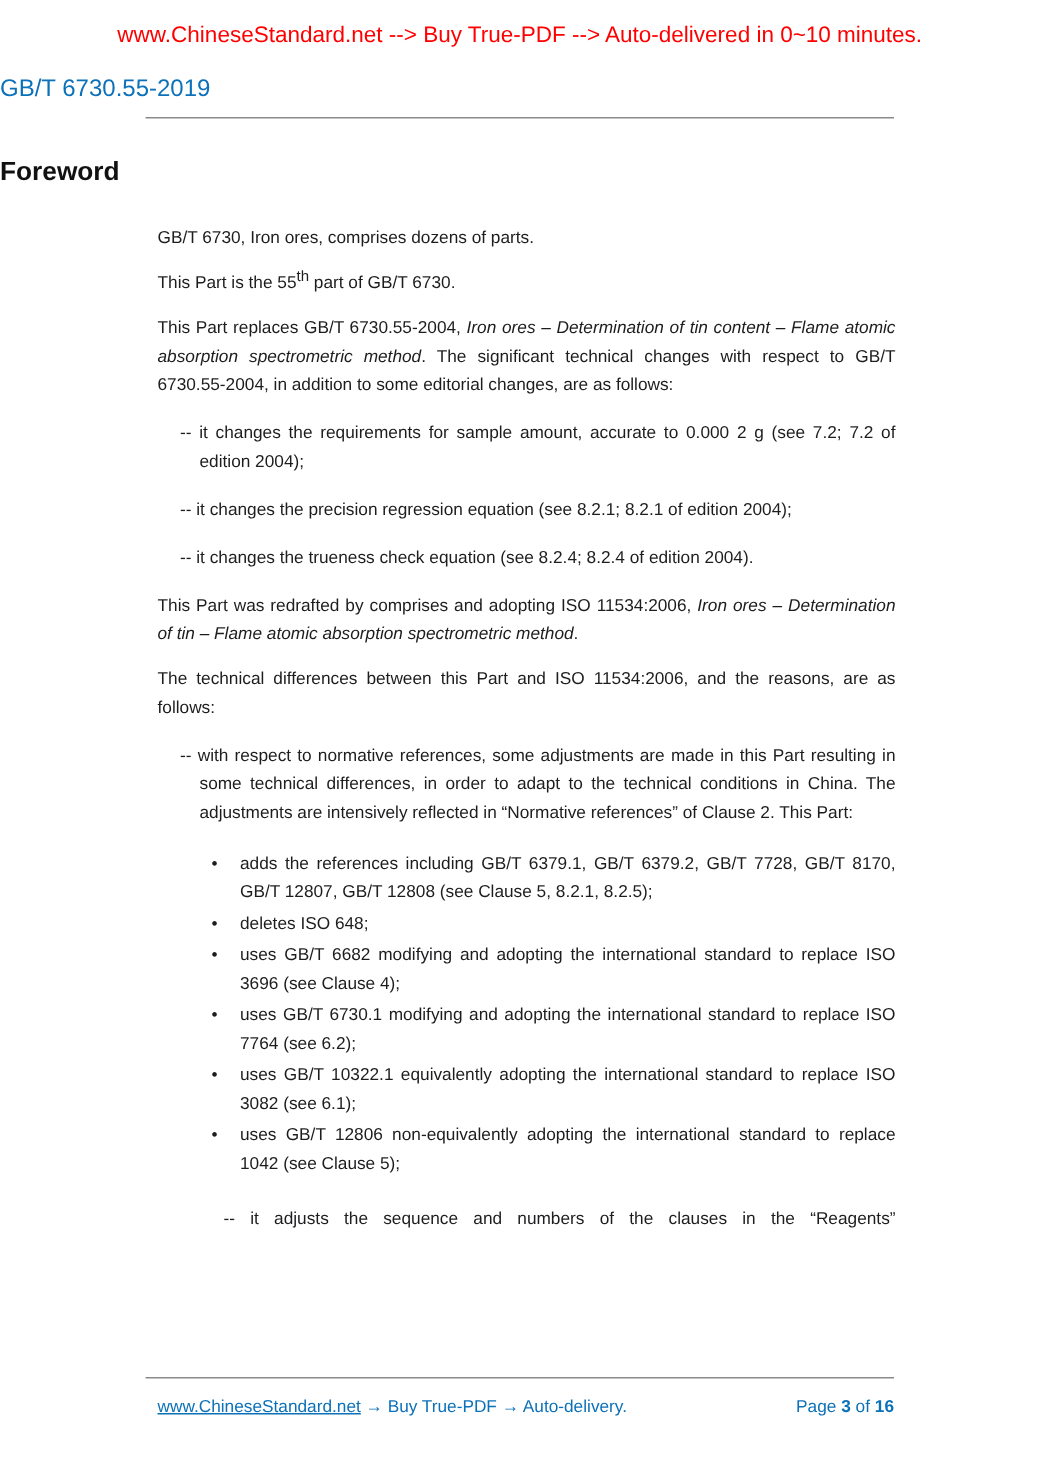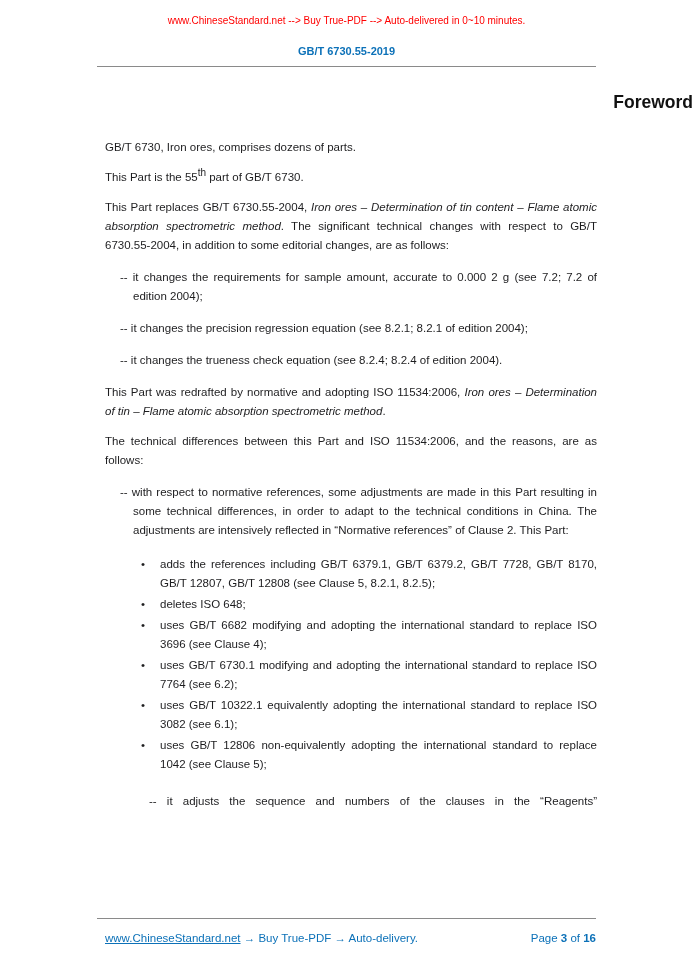--- a/index.html
+++ b/index.html
@@ -6,38 +6,37 @@
   html, body { background: #ffffff; }
   body {
     width: 693px; height: 980px;
     position: relative; overflow: hidden;
     font-family: "Liberation Sans", sans-serif;
     color: var(--text, #1d1d1f);
   }
   .banner {
     padding-top: 15px;
     text-align: center;
-    font-size: 10px;
+    font-size: 15px;
     color: var(--banner-red, #ff0000);
   }
   .doc-num {
     margin-top: 19px;
-    text-align: center;
-    font-size: 11px;
+    text-align: left;
+    font-size: 16px;
     color: var(--link-blue, #0c71b8);
-    font-weight: bold;
   }
   .rule {
     border: none;
     border-top: 1px solid var(--rule-gray, #8a8a8a);
     margin: 9px 97px 0 97px;
   }
   .title {
     margin-top: 25px;
-    text-align: right;
+    text-align: left;
     font-size: 17.5px;
     font-weight: bold;
     color: #111;
   }
   .content {
     margin: 25px 96px 0 105px;
     font-size: 11.5px;
     line-height: 19px;
   }
   .para { text-align: justify; margin-bottom: 11px; }
@@ -88,21 +87,21 @@
 
     <p class="para"><span>This Part is the 55</span><sup class="ord">th</sup><span> part of GB/T 6730.</span></p>
 
 
     <p class="para"><span>This Part replaces GB/T 6730.55-2004, </span><span class="italic">Iron ores – Determination of tin content – Flame atomic absorption spectrometric method</span><span>. The significant technical changes with respect to GB/T 6730.55-2004, in addition to some editorial changes, are as follows:</span></p>
 
     <p class="dash">-- it changes the requirements for sample amount, accurate to 0.000 2 g (see 7.2; 7.2 of edition 2004);</p>
     <p class="dash">-- it changes the precision regression equation (see 8.2.1; 8.2.1 of edition 2004);</p>
     <p class="dash">-- it changes the trueness check equation (see 8.2.4; 8.2.4 of edition 2004).</p>
 
-    <p class="para"><span>This Part was redrafted by normative and adopting ISO 11534:2006, </span><span class="italic">Iron ores – Determination of tin – Flame atomic absorption spectrometric method</span><span>.</span></p>
+    <p class="para"><span>This Part was redrafted by comprises and adopting ISO 11534:2006, </span><span class="italic">Iron ores – Determination of tin – Flame atomic absorption spectrometric method</span><span>.</span></p>
 
     <p class="para">The technical differences between this Part and ISO 11534:2006, and the reasons, are as follows:</p>
 
     <p class="dash">-- with respect to normative references, some adjustments are made in this Part resulting in some technical differences, in order to adapt to the technical conditions in China. The adjustments are intensively reflected in “Normative references” of Clause 2. This Part:</p>
 
     <div class="bullet-list">
       <div class="bullet-item">
         <span class="bullet-marker">•</span>
         <span class="bullet-text">adds the references including GB/T 6379.1, GB/T 6379.2, GB/T 7728, GB/T 8170, GB/T 12807, GB/T 12808 (see Clause 5, 8.2.1, 8.2.5);</span>
       </div>

